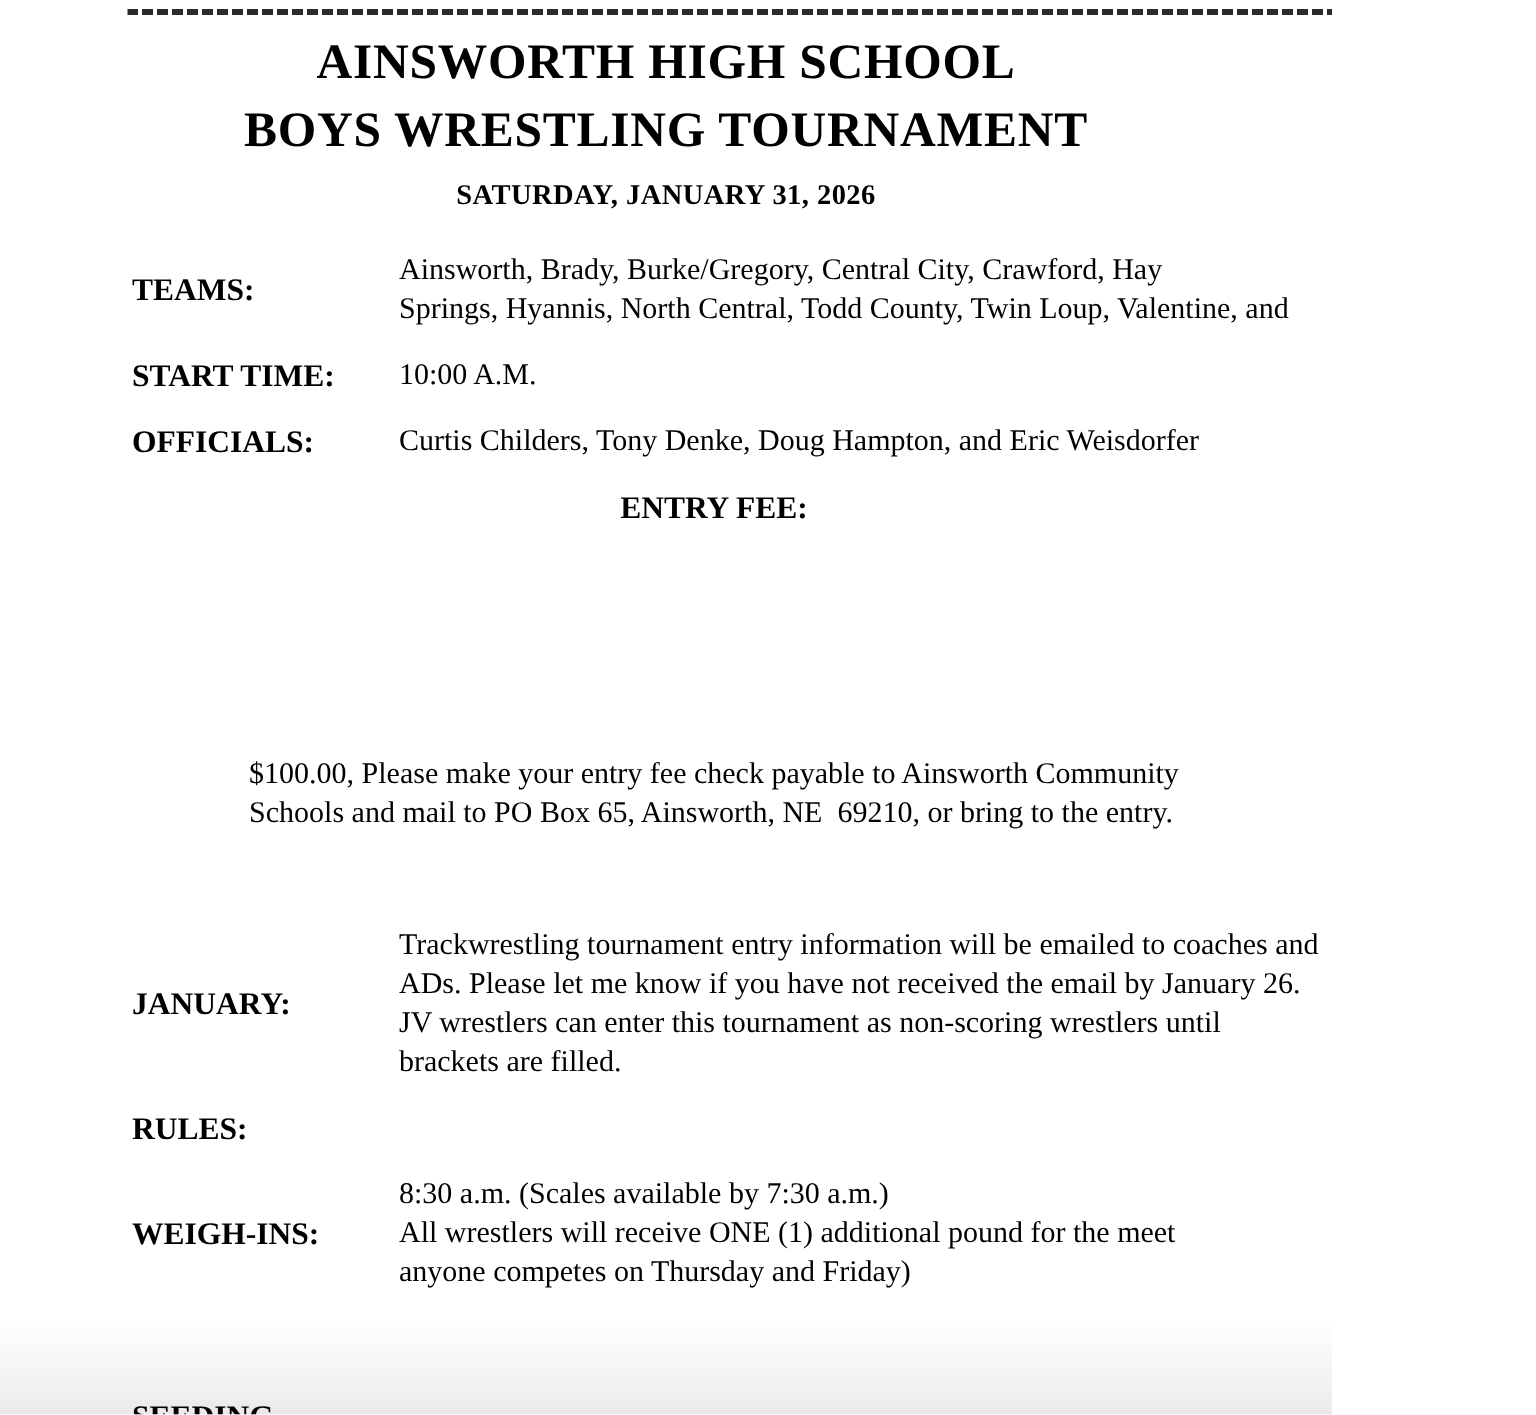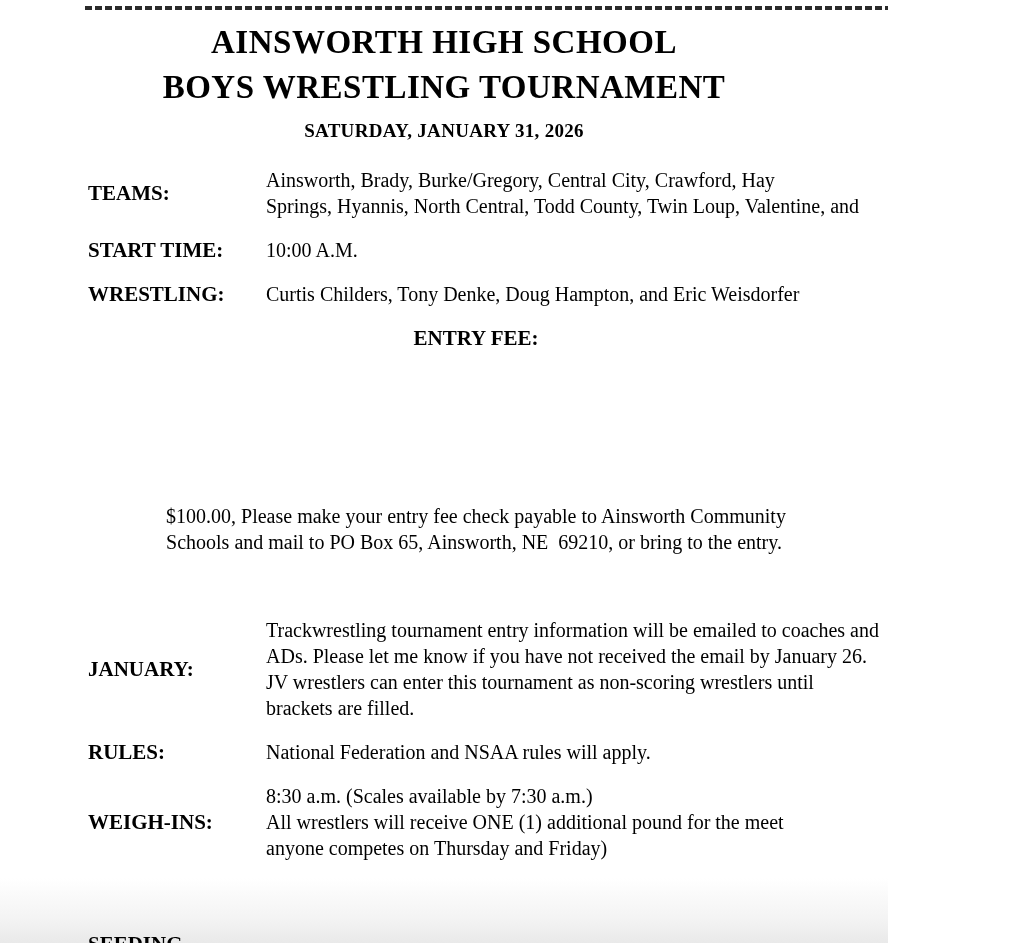--- a/index.html
+++ b/index.html
@@ -100,21 +100,21 @@
     </div>
 
     <div class="row">
       <div class="label-cell">START TIME:</div>
       <div class="value-cell">
         <div class="value-line">10:00 A.M.</div>
       </div>
     </div>
 
     <div class="row">
-      <div class="label-cell">WRESTLING:</div>
+      <div class="label-cell">OFFICIALS:</div>
       <div class="value-cell">
         <div class="value-line">Curtis Childers, Tony Denke, Doug Hampton, and Eric Weisdorfer</div>
       </div>
     </div>
 
     <div class="row extra-gap">
       <div class="label-cell">ENTRY FEE:</div>
       <div class="value-cell">
         <div class="value-line">$100.00, Please make your entry fee check payable to Ainsworth Community</div>
         <div class="value-line">Schools and mail to PO Box 65, Ainsworth, NE  69210, or bring to the entry.</div>
@@ -126,23 +126,20 @@
       <div class="value-cell">
         <div class="value-line">Trackwrestling tournament entry information will be emailed to coaches and</div>
         <div class="value-line">ADs. Please let me know if you have not received the email by January 26.</div>
         <div class="value-line">JV wrestlers can enter this tournament as non-scoring wrestlers until</div>
         <div class="value-line">brackets are filled.</div>
       </div>
     </div>
 
     <div class="row">
       <div class="label-cell">RULES:</div>
-      <div class="value-cell">
-        <div class="value-line">National Federation and NSAA rules will apply.</div>
-      </div>
     </div>
 
     <div class="row">
       <div class="label-cell">WEIGH-INS:</div>
       <div class="value-cell">
         <div class="value-line">8:30 a.m. (Scales available by 7:30 a.m.)</div>
         <div class="value-line bold">All wrestlers will receive ONE (1) additional pound for the meet</div>
         <div class="value-line">anyone competes on Thursday and Friday)</div>
       </div>
     </div>

